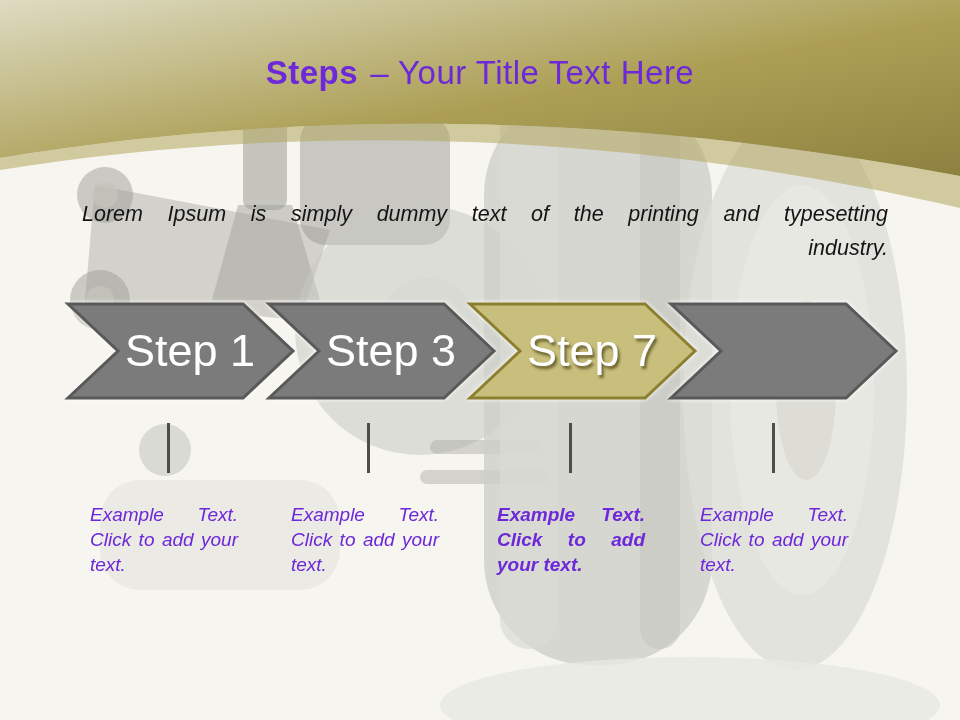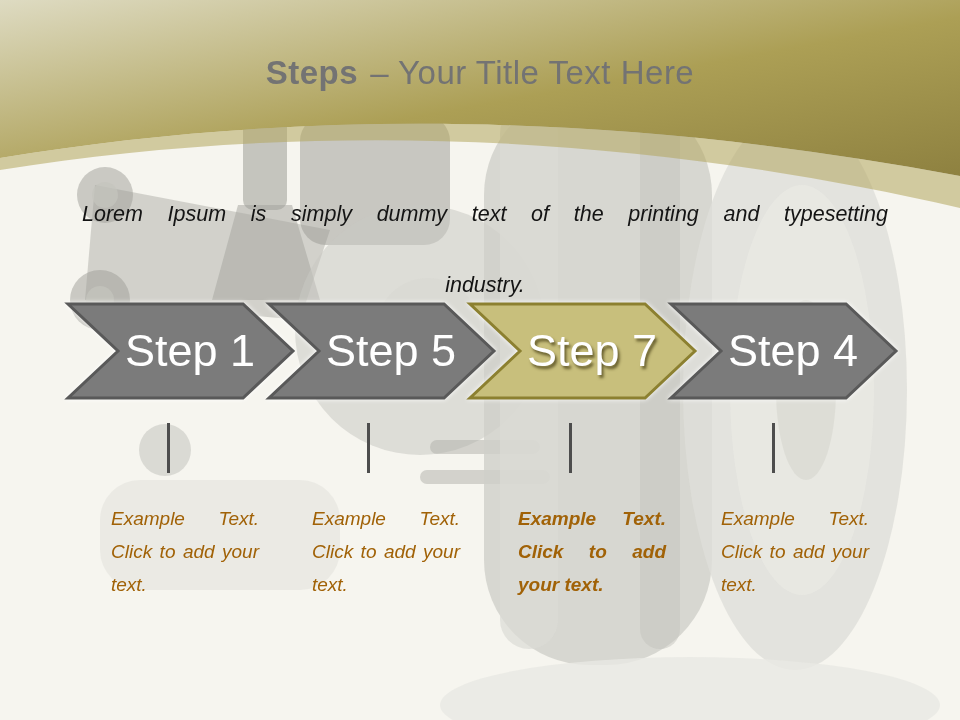--- a/index.html
+++ b/index.html
@@ -3,43 +3,43 @@
 <meta charset="utf-8">
 <style>
   html,body{margin:0;padding:0;}
   body{width:960px;height:720px;overflow:hidden;font-family:"Liberation Sans",sans-serif;}
   .slide{position:relative;width:960px;height:720px;background:#f6f5ef;overflow:hidden;}
 
   
   .bg-photo,.banner-svg,.chevron-svg{position:absolute;left:0;top:0;}
 
   
-  .title{position:absolute;left:0;right:0;top:54px;text-align:center;color:#737373;font-size:33px;letter-spacing:.5px;}
+  .title{position:absolute;left:0;right:0;top:54px;text-align:center;color:#6d28d9;font-size:33px;letter-spacing:.5px;}
   .title .t-bold{font-weight:bold;}
   .title .t-rest{font-weight:normal;margin-left:12px;}
 
   
   .intro{position:absolute;left:82px;top:197px;width:806px;color:#141414;
          font-style:italic;font-size:21.5px;line-height:34px;}
   .intro .l1{text-align:justify;text-align-last:justify;}
-  .intro .l2{text-align:center;margin-top:37px;}
+  .intro .l2{text-align:right;}
 
   
   .step-label{position:absolute;top:326px;height:50px;line-height:50px;width:180px;
               text-align:center;color:#fff;font-size:45px;}
   .step-label.hl{text-shadow:2px 3px 3px rgba(70,62,20,.75);}
   .lbl-0{left:100px;}.lbl-1{left:301px;}.lbl-2{left:502px;}.lbl-3{left:703px;}
 
   
   .tick{position:absolute;top:423px;width:3px;height:50px;background:#4d4d4d;}
   .tick-0{left:167px;}.tick-1{left:367px;}.tick-2{left:569px;}.tick-3{left:772px;}
 
   
-  .desc{position:absolute;top:502px;width:148px;color:#a16207;font-style:italic;
-        font-size:19px;line-height:33px;text-align:justify;margin-left:21px;}
+  .desc{position:absolute;top:502px;width:148px;color:#6d28d9;font-style:italic;
+        font-size:19px;line-height:25px;text-align:justify;}
   .desc.hl{font-weight:bold;}
   .desc-0{left:90px;}.desc-1{left:291px;}.desc-2{left:497px;}.desc-3{left:700px;}
 
   .chevron-svg polygon{stroke-width:3;filter:drop-shadow(0 0 2.5px rgba(255,255,255,.95));}
 </style>
 </head>
 <body>
 
 <div class="slide">
 
@@ -99,23 +99,22 @@
   </div>
 
   <svg class="chevron-svg" width="960" height="720" viewBox="0 0 960 720">
     <polygon points="68,304 243,304 293,351 243,398 68,398 118,351" fill="#7b7b7b" stroke="#595959"></polygon>
     <polygon points="269,304 444,304 494,351 444,398 269,398 319,351" fill="#7b7b7b" stroke="#595959"></polygon>
     <polygon points="470,304 645,304 695,351 645,398 470,398 520,351" fill="#c8bf7c" stroke="#8c8030"></polygon>
     <polygon points="671,304 846,304 896,351 846,398 671,398 721,351" fill="#7b7b7b" stroke="#595959"></polygon>
   </svg>
 
   <div class="step-label lbl-0">Step 1</div>
-  <div class="step-label lbl-1">Step 5</div>
+  <div class="step-label lbl-1">Step 3</div>
   <div class="step-label lbl-2 hl">Step 7</div>
-  <div class="step-label lbl-3">Step 4</div>
 
   <div class="tick tick-0"></div>
   <div class="tick tick-1"></div>
   <div class="tick tick-2"></div>
   <div class="tick tick-3"></div>
 
   <div class="desc desc-0">Example Text. Click to add your text.</div>
   <div class="desc desc-1">Example Text. Click to add your text.</div>
   <div class="desc desc-2 hl">Example Text. Click to add your text.</div>
   <div class="desc desc-3">Example Text. Click to add your text.</div>

